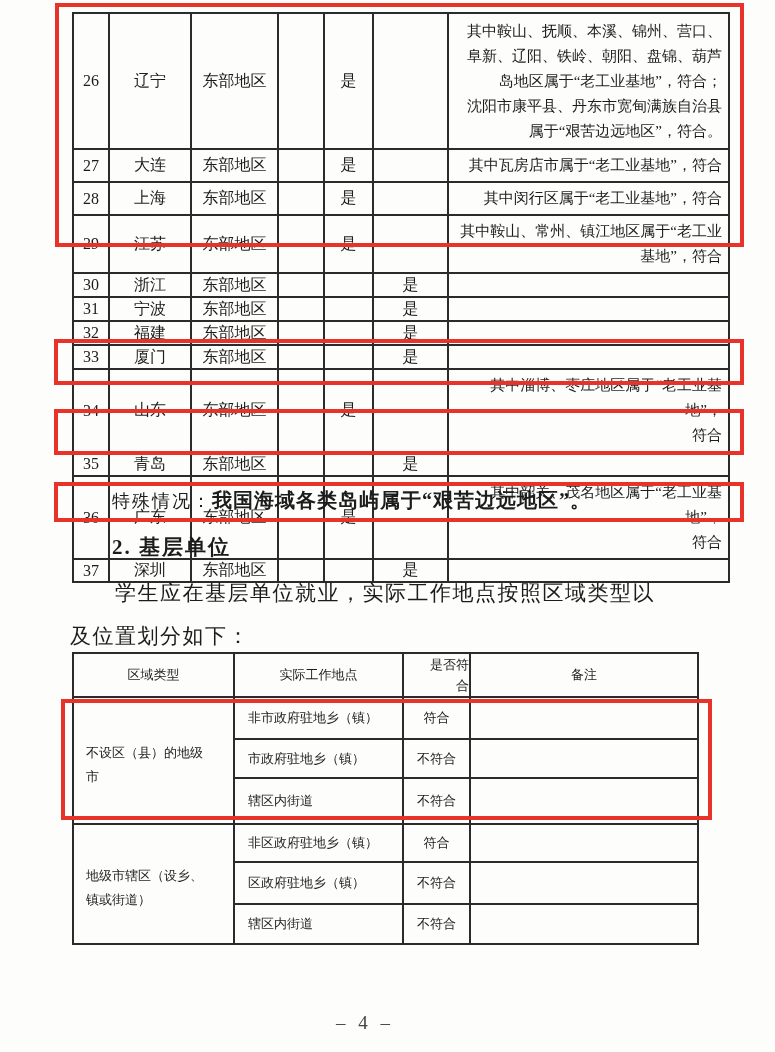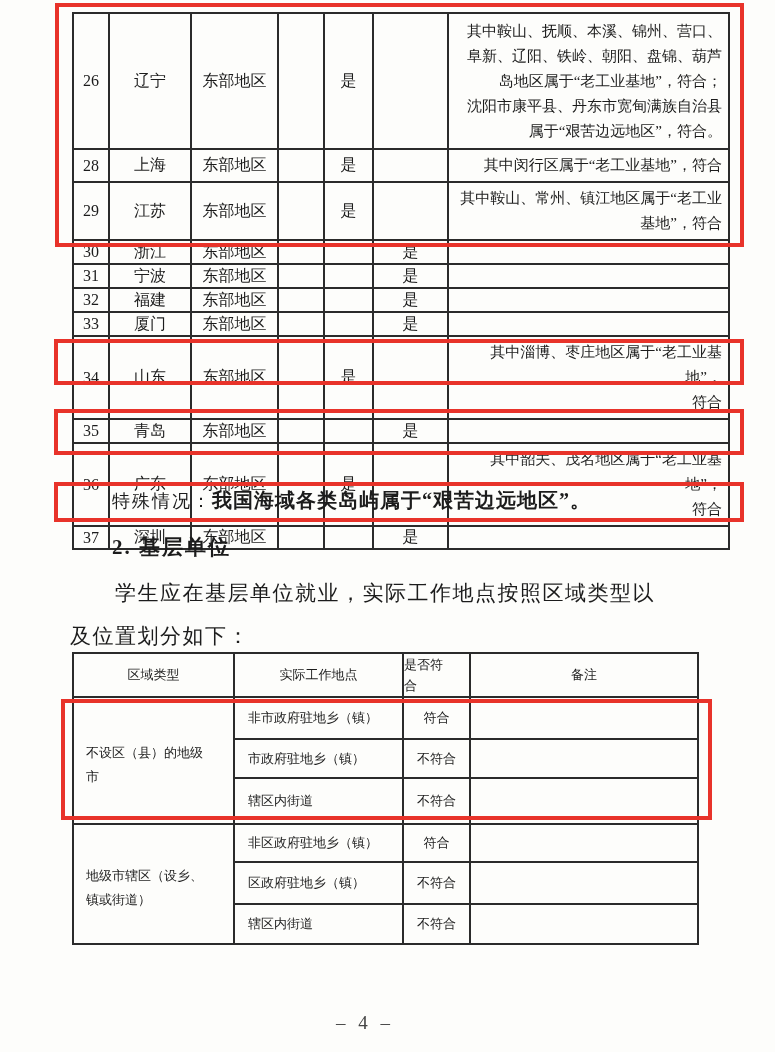--- a/index.html
+++ b/index.html
@@ -13,21 +13,21 @@
   td, th { border:2px solid #2b2b2b; font-weight:normal; vertical-align:middle; overflow:hidden; }
 
   .t1 { position:absolute; left:72px; top:12px; width:656px; font-size:16px; }
   .t1 td { text-align:center; }
   .t1 .c-remark { text-align:right; font-size:15px; line-height:25px; padding:3px 6px; white-space:pre-line; }
 
   .t2 { position:absolute; left:72px; top:652px; width:625px; font-size:13px; }
   .t2 td { text-align:center; }
   .t2 .t2-type { text-align:left; padding:10px 8px 2px 12px; white-space:pre-line; line-height:24px; }
   .t2 .t2-loc  { text-align:left; padding-left:13px; }
-  .t2 .t2-head { text-align:left; white-space:pre-line; line-height:21px; }
+  .t2 .t2-head { text-align:right; white-space:pre-line; line-height:21px; }
 
   
   .hl { position:absolute; border:4px solid #e8332a; background:transparent; }
 
   
   .special-note { position:absolute; left:112px; top:487px; font-size:18px; letter-spacing:2px; white-space:nowrap; }
   .special-note b { font-size:20px; letter-spacing:1px; }
   .sec-heading { position:absolute; left:112px; top:533px; font-size:21px; font-weight:bold; letter-spacing:2px;text-align:right; }
   .para { position:absolute; left:70px; top:572px; font-size:21px; line-height:43px; letter-spacing:1.5px; white-space:pre-line; }
   .page-num { position:absolute; left:0; top:1012px; width:730px; text-align:center; font-size:19px; color:#444; letter-spacing:4px; }
@@ -54,20 +54,29 @@
         <td>东部地区</td>
         <td></td>
         <td>是</td>
         <td></td>
         <td class="c-remark">其中鞍山、抚顺、本溪、锦州、营口、
 阜新、辽阳、铁岭、朝阳、盘锦、葫芦
 岛地区属于“老工业基地”，符合；
 沈阳市康平县、丹东市宽甸满族自治县
 属于“艰苦边远地区”，符合。</td>
       </tr>
+      <tr style="height:25px">
+        <td>27</td>
+        <td>大连</td>
+        <td>东部地区</td>
+        <td></td>
+        <td>是</td>
+        <td></td>
+        <td class="c-remark">其中瓦房店市属于“老工业基地”，符合</td>
+      </tr>
       <tr style="height:26px">
         <td>28</td>
         <td>上海</td>
         <td>东部地区</td>
         <td></td>
         <td>是</td>
         <td></td>
         <td class="c-remark">其中闵行区属于“老工业基地”，符合</td>
       </tr>
       <tr style="height:44px">

